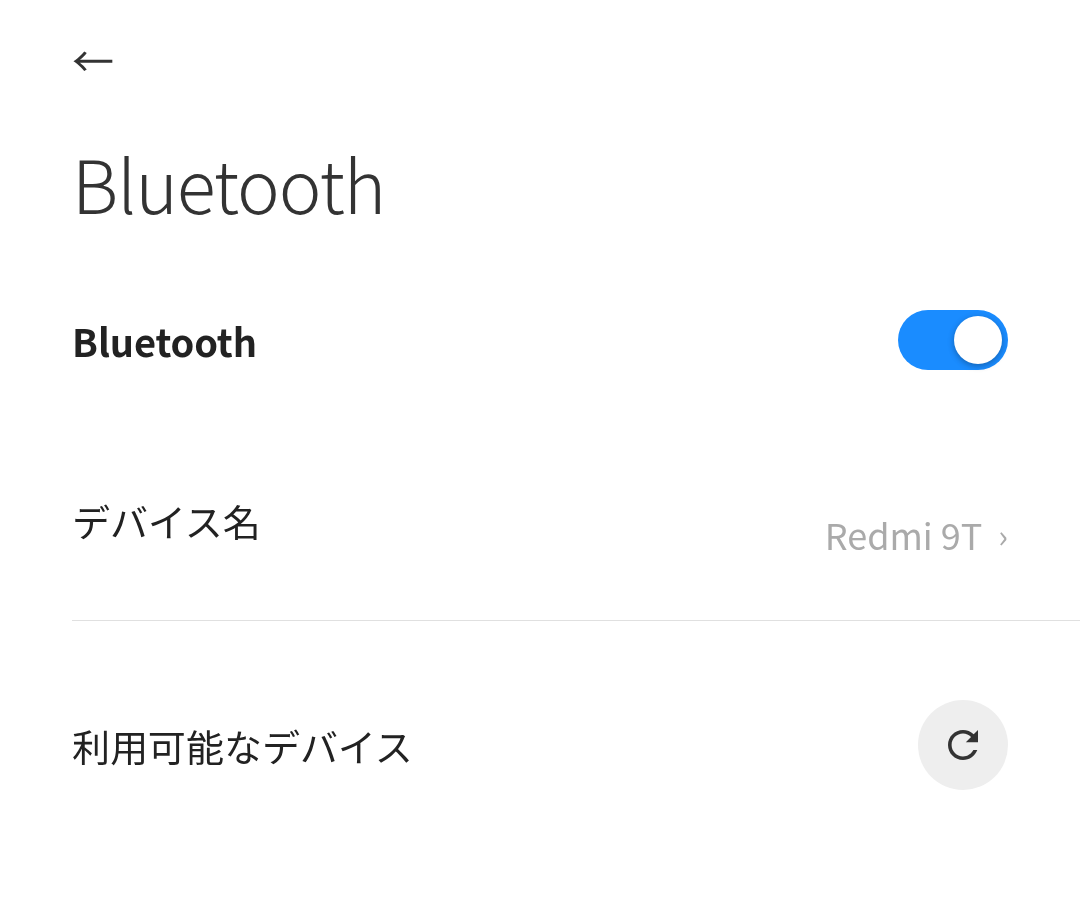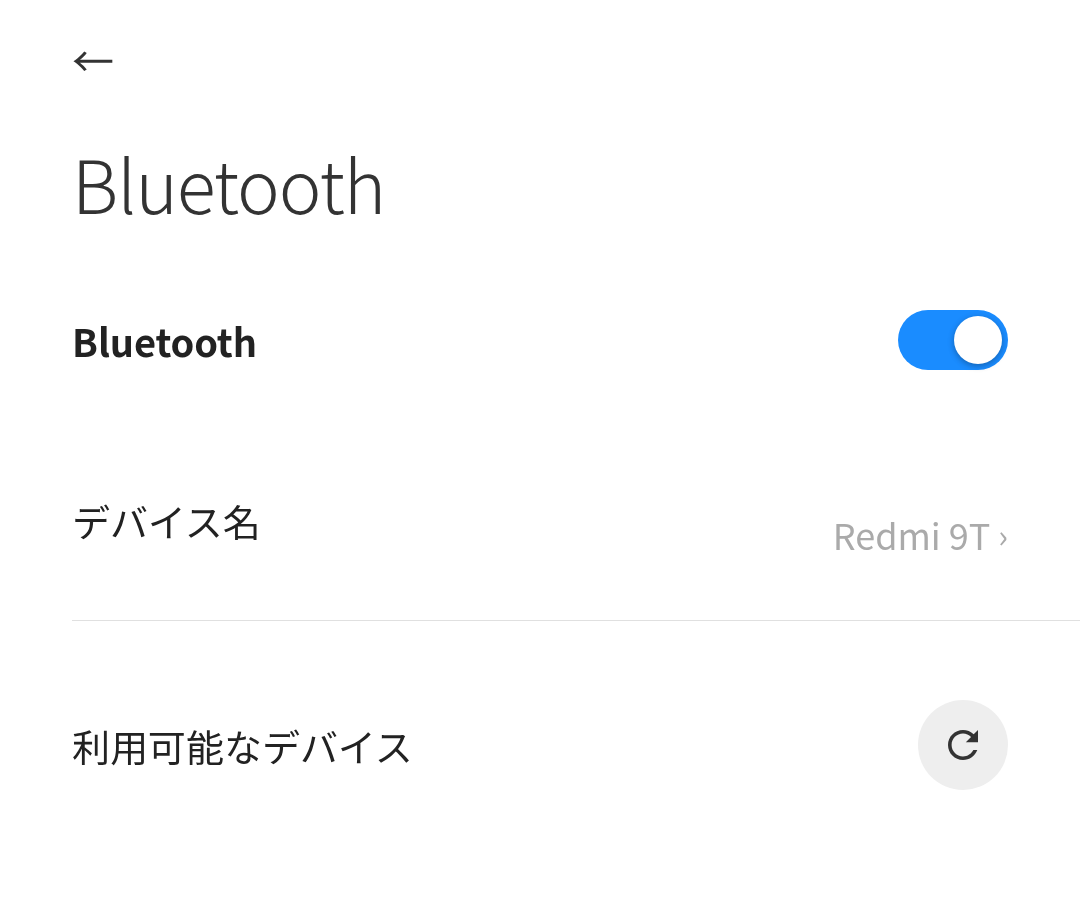--- a/index.html
+++ b/index.html
@@ -86,21 +86,21 @@
     .device-name-label {
       font-size: 38px;
       font-weight: 400;
       color: #222222;
       text-align: right;
     }
 
     .device-name-value {
       display: flex;
       align-items: center;
-      gap: 8px;
+      gap: 16px;
       font-size: 36px;
       color: #aaaaaa;
       margin-top: 28px;
     }
 
     .chevron-right {
       font-size: 32px;
       color: #aaaaaa;
       line-height: 1;
     }

